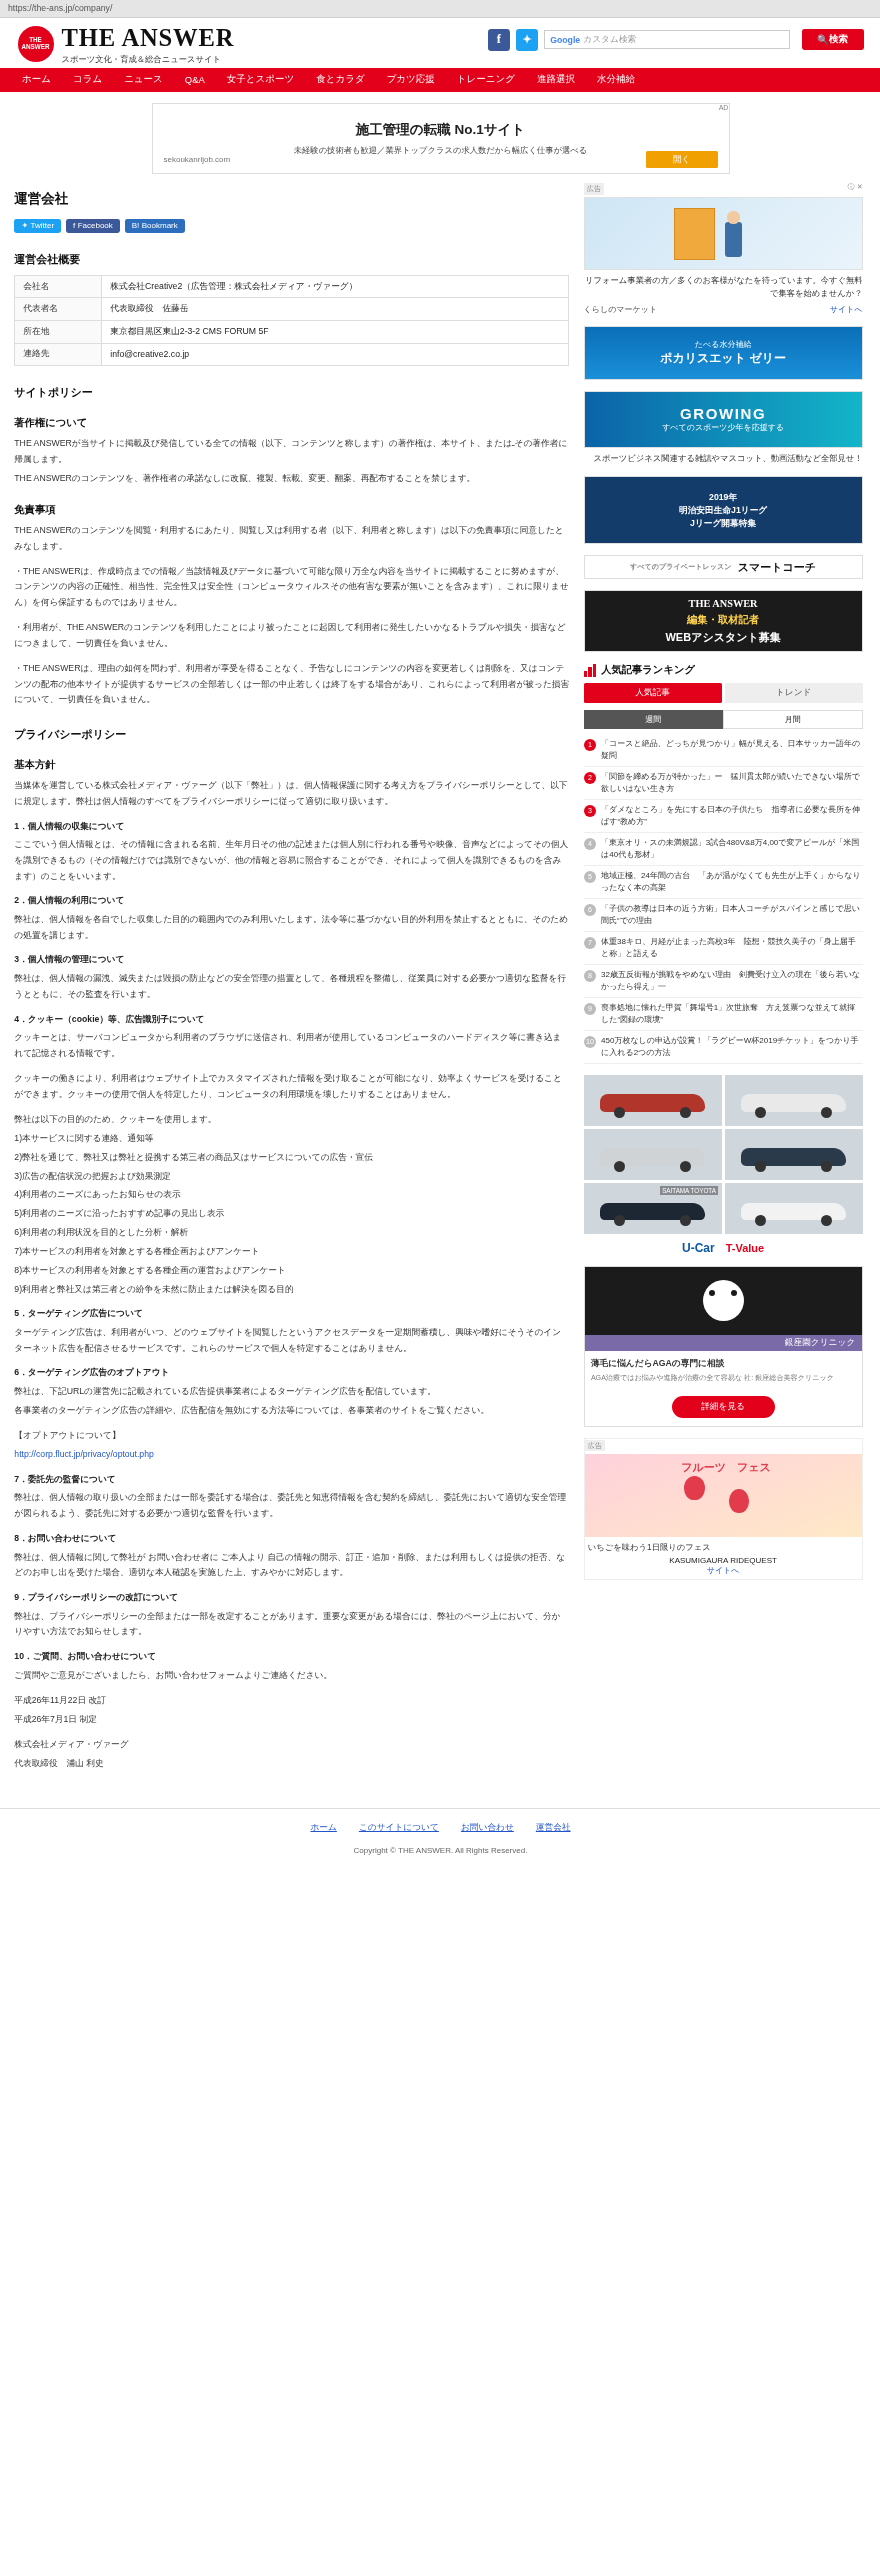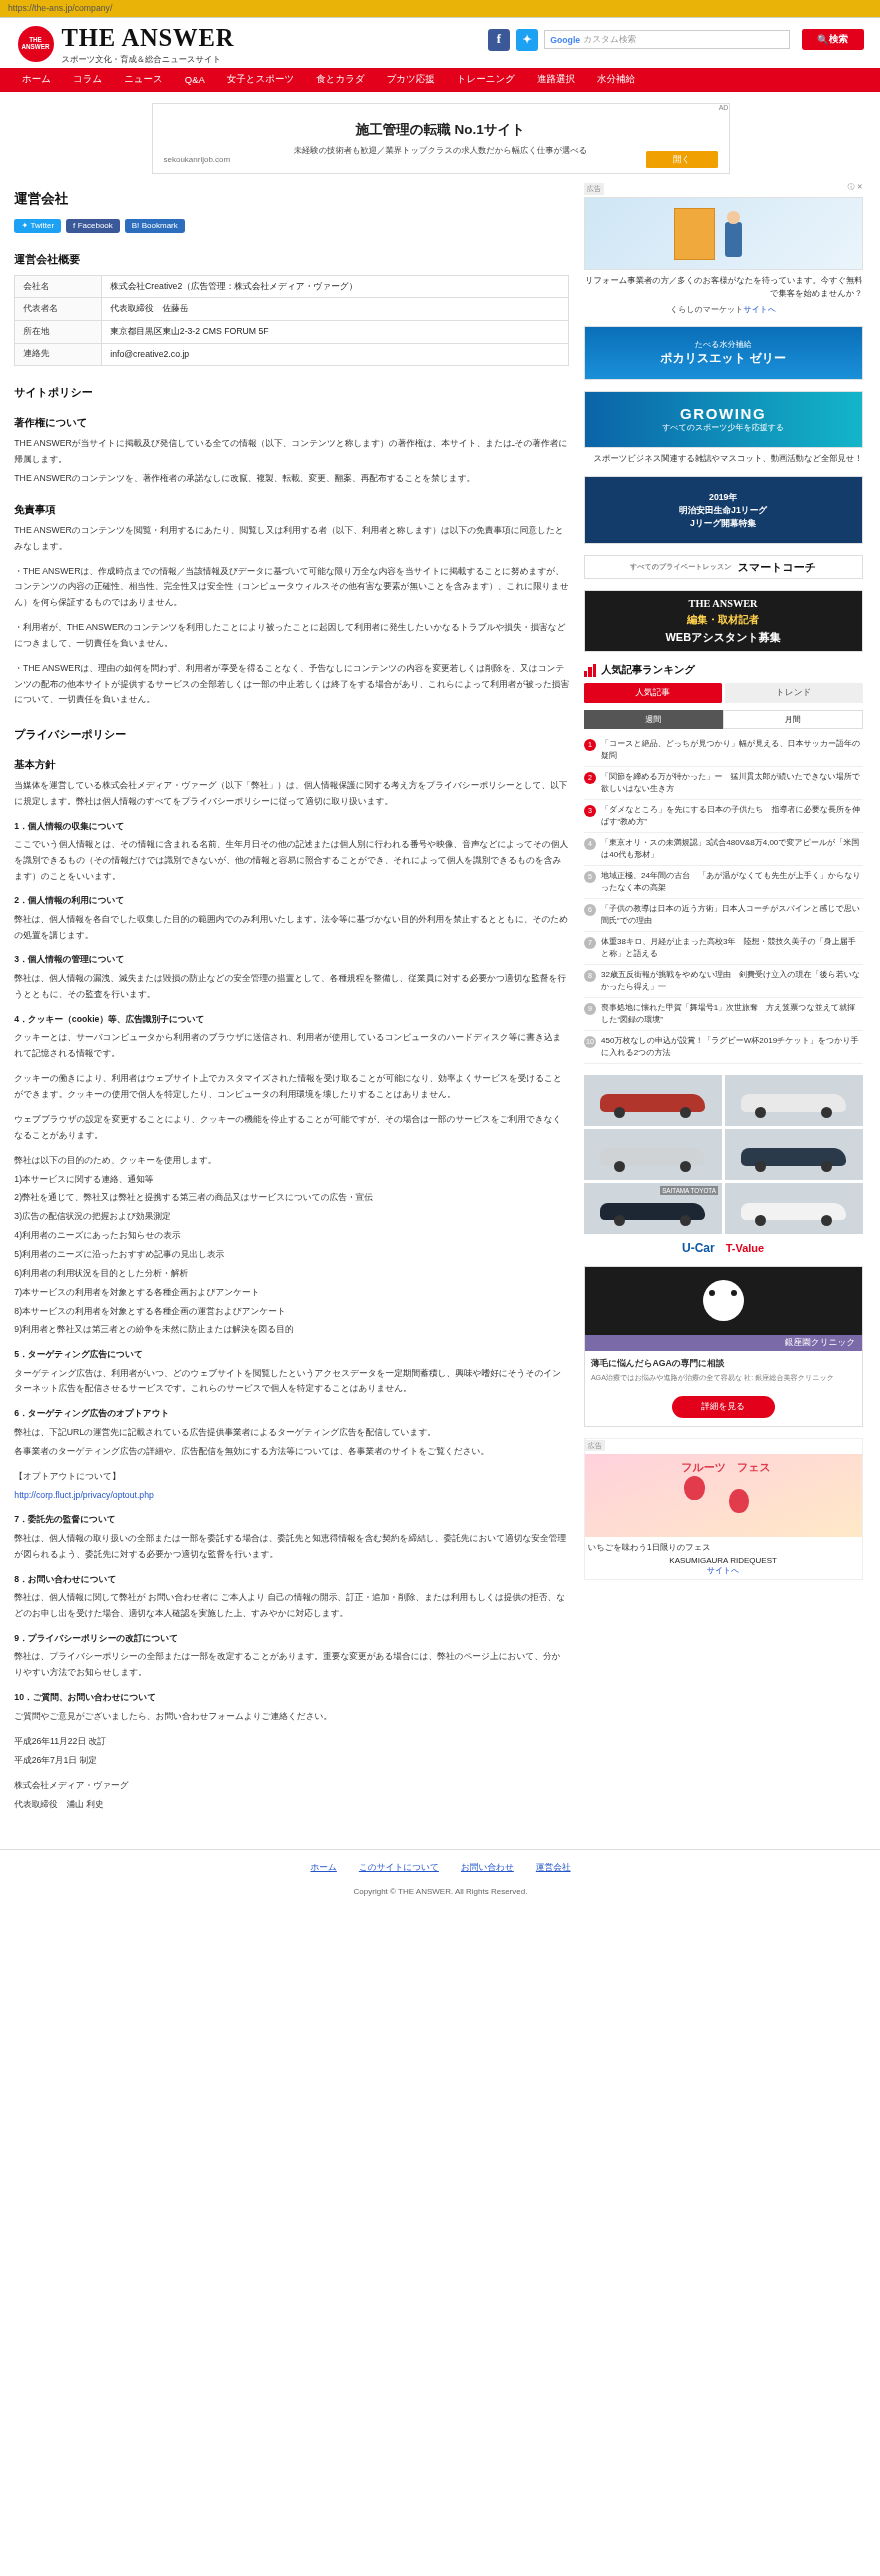--- a/index.html
+++ b/index.html
@@ -9,21 +9,21 @@
     font-family: "Liberation Sans", sans-serif;
     background: #ffffff;
     color: #222;
     font-size: 9.5px;
   }
   .page { width: 881px; position: relative; }
 
   
   .urlbar {
     height: 17.5px;
-    background: #eab308;
+    background: #e5e5e5;
     border-bottom: 0.8px solid #cfcfcf;
     display: flex;
     align-items: center;
     padding: 0 8px;
     font-size: 8.7px;
     color: #555;
   }
 
   
   .site-header {
@@ -119,21 +119,21 @@
   .side-banner {
     width: 100%; border: 0.8px solid #e0e0e0; display: flex; align-items: center; justify-content: center;
     color: #fff; font-weight: bold; position: relative; overflow: hidden;
   }
   .banner-reform { height: 73px; background: linear-gradient(135deg,#cfe6f5,#eaf4fb); }
   .reform-art { width: 100%; height: 100%; position: relative; }
   .reform-door { position:absolute; left: 89px; top: 9.5px; width: 41px; height: 52px; background: #f0a93c; border: 1.6px solid #d78b1e;}
   .reform-person { position:absolute; left: 140px; top: 24px; width: 17.5px; height: 35px; background:#3a6ea5; border-radius: 3.2px;}
   .reform-person:after{content:"";position:absolute;top:-11px;left:2.4px;width:12.7px;height:12.7px;border-radius:50%;background:#f3c9a0;}
   .side-text { font-size: 8.3px; color: #333; line-height: 1.6; margin-top: 4px; text-align: right;}
-  .side-foot { display: flex; justify-content: center; align-items: center; margin-top: 3.2px; font-size: 8px;}
+  .side-foot { display: flex; justify-content: space-between; align-items: center; margin-top: 3.2px; font-size: 8px;}
   .side-foot .brand { color: #444; display:flex; align-items:center; gap:3.2px;}
   .side-foot .goto { color: #2255cc; }
 
   .banner-pocari { height: 54px; background: linear-gradient(180deg,#0a6fb8,#1a90d9); }
   .banner-growing { height: 57px; background: linear-gradient(90deg,#0b63a8,#13b5c9); }
   .banner-sports { height: 68px; background: #143c6b; }
   .banner-coach { height: 24px; background: #fff; border:0.8px solid #ddd; color:#222;}
   .banner-recruit { height: 62px; background: #1b1b1b; }
 
   .rank-head { display: flex; align-items: center; gap: 4.8px; margin-bottom: 6.3px; }
@@ -308,21 +308,20 @@
 
       <div class="small-head">2．個人情報の利用について</div>
       <p class="body">弊社は、個人情報を各自でした収集した目的の範囲内でのみ利用いたします。法令等に基づかない目的外利用を禁止するとともに、そのための処置を講じます。</p>
 
       <div class="small-head">3．個人情報の管理について</div>
       <p class="body">弊社は、個人情報の漏洩、滅失または毀損の防止などの安全管理の措置として、各種規程を整備し、従業員に対する必要かつ適切な監督を行うとともに、その監査を行います。</p>
 
       <div class="small-head">4．クッキー（cookie）等、広告識別子について</div>
       <p class="body">クッキーとは、サーバコンピュータから利用者のブラウザに送信され、利用者が使用しているコンピュータのハードディスク等に書き込まれて記憶される情報です。</p>
       <p class="body">クッキーの働きにより、利用者はウェブサイト上でカスタマイズされた情報を受け取ることが可能になり、効率よくサービスを受けることができます。クッキーの使用で個人を特定したり、コンピュータの利用環境を壊したりすることはありません。</p>
-      <p class="body">ウェブブラウザの設定を変更することにより、クッキーの機能を停止することが可能ですが、その場合は一部のサービスをご利用できなくなることがあります。</p>
       <p class="body tight">弊社は以下の目的のため、クッキーを使用します。</p>
       <p class="body tight">1)本サービスに関する連絡、通知等</p>
       <p class="body tight">2)弊社を通じて、弊社又は弊社と提携する第三者の商品又はサービスについての広告・宣伝</p>
       <p class="body tight">3)広告の配信状況の把握および効果測定</p>
       <p class="body tight">4)利用者のニーズにあったお知らせの表示</p>
       <p class="body tight">5)利用者のニーズに沿ったおすすめ記事の見出し表示</p>
       <p class="body tight">6)利用者の利用状況を目的とした分析・解析</p>
       <p class="body tight">7)本サービスの利用者を対象とする各種企画およびアンケート</p>
       <p class="body tight">8)本サービスの利用者を対象とする各種企画の運営およびアンケート</p>
       <p class="body">9)利用者と弊社又は第三者との紛争を未然に防止または解決を図る目的</p>

